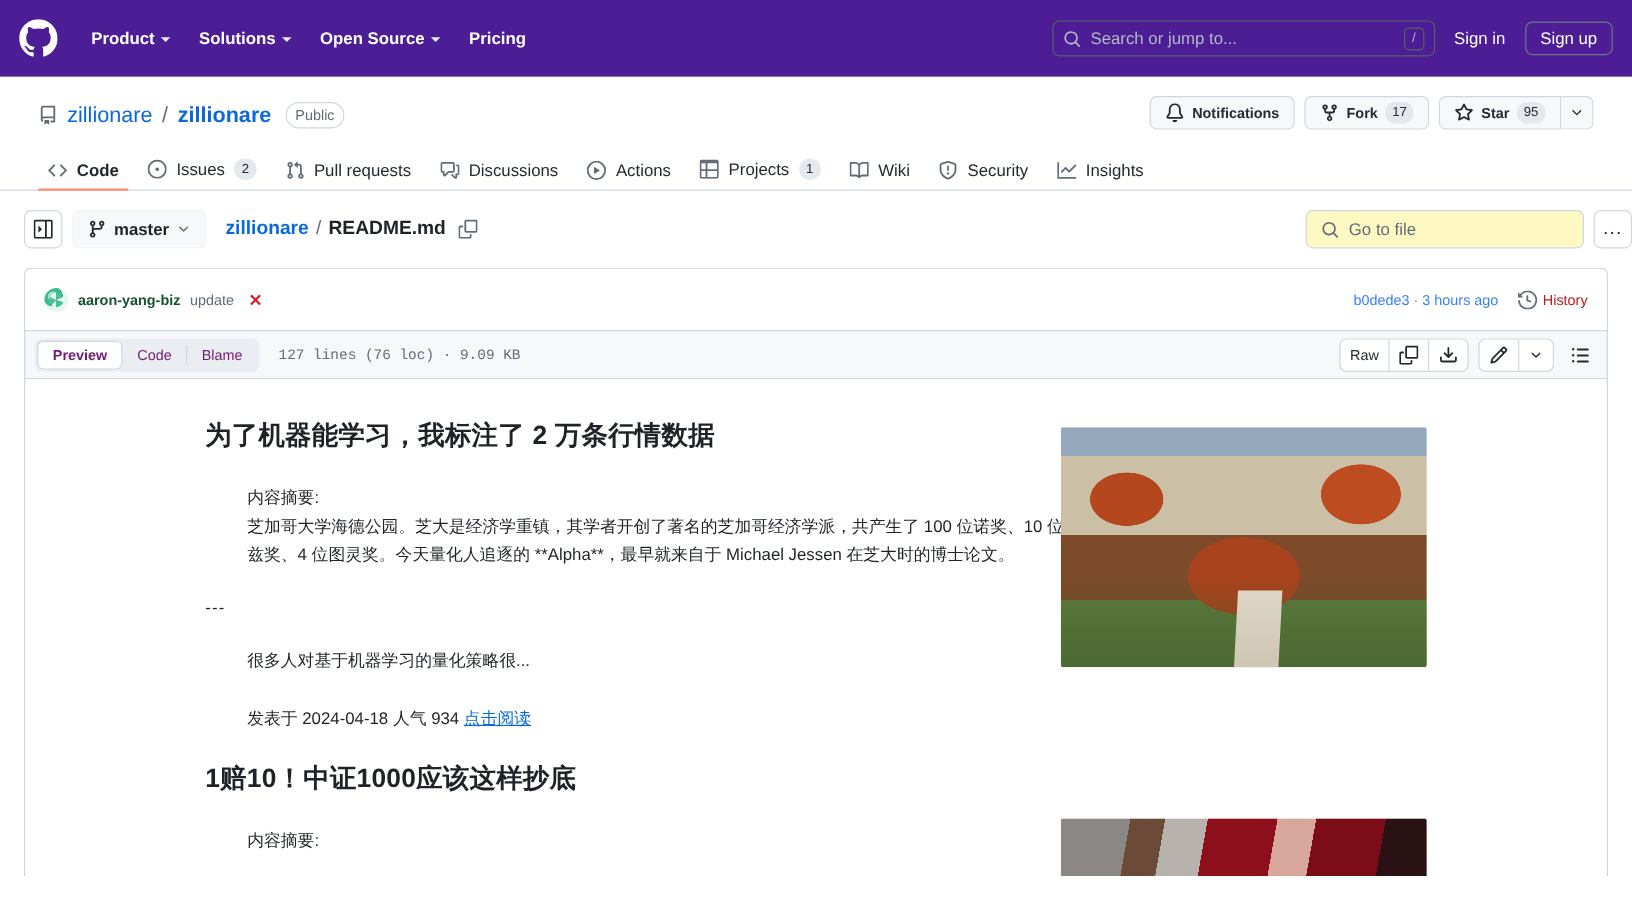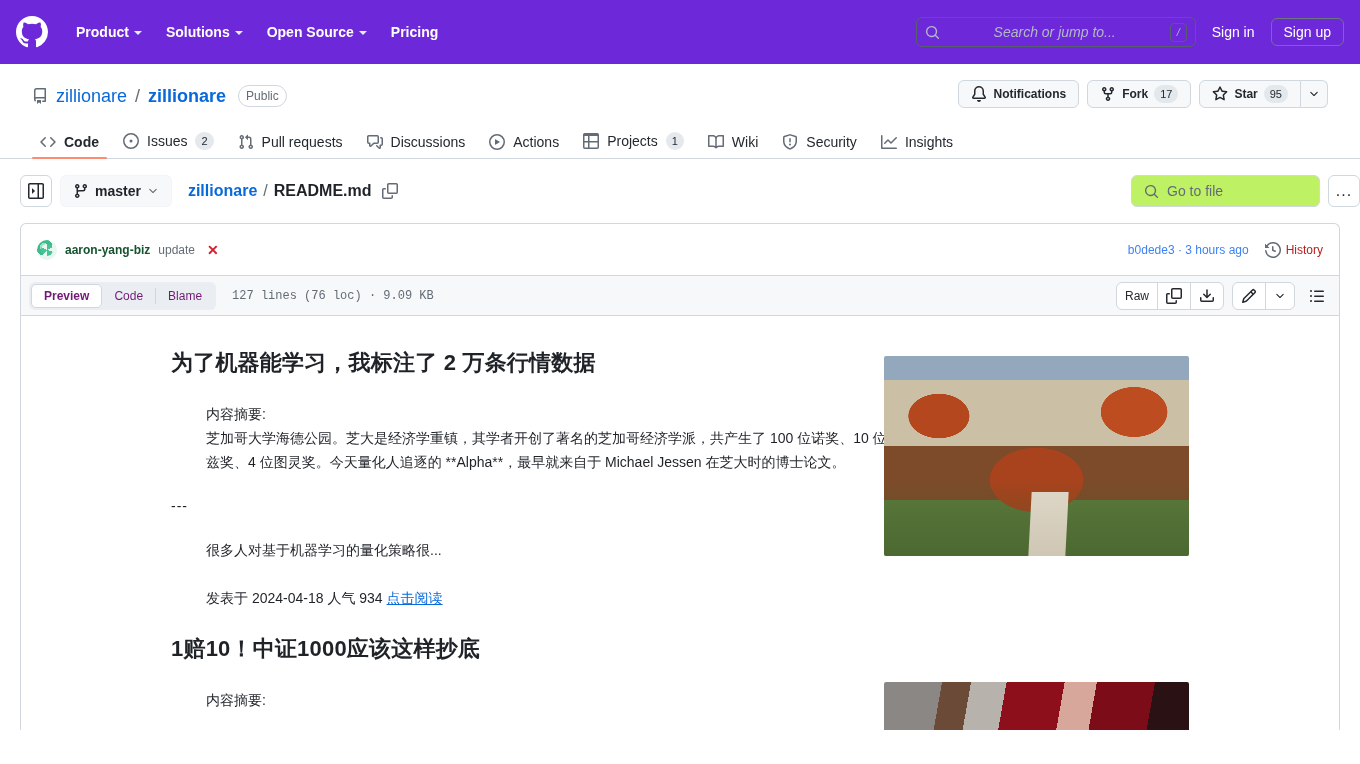--- a/index.html
+++ b/index.html
@@ -8,42 +8,41 @@
     overflow: hidden;
     background: #ffffff;
     font-family: "Liberation Sans", sans-serif;
     color: #1f2328;
     -webkit-font-smoothing: antialiased;
   }
 
   
   .gh-header {
     height: 64px; width: 100%;
-    background: #6d28d9;
+    background: #4c1d95;
     display: flex; align-items: center;
     padding: 0 16px 0 16px;
     position: relative;
-    text-align: center;
   }
   .gh-logo { width: 32px; height: 32px; margin-left: 0px; margin-right: 16px; flex: none; }
   .gh-logo svg { display: block; fill: #ffffff; }
   .gh-nav { display: flex; align-items: center; gap: 0px; }
   .gh-nav-item {
     color: #ffffff; font-size: 14px; font-weight: bold;
     padding: 8px 12px; display: flex; align-items: center; gap: 5px;
     white-space: nowrap; cursor: pointer; border-radius: 6px;
   }
   .caret { width: 0; height: 0; border-left: 4px solid transparent; border-right: 4px solid transparent;
            border-top: 4px solid #e6edf3; display:inline-block; margin-top:2px; }
   .gh-right { margin-left: auto; display: flex; align-items: center; gap: 8px; }
   .gh-search {
-    width: 280px; height: 30px;
+    width: 319px; height: 30px;
     border: 1px solid #57606a; border-radius: 6px;
     display: flex; align-items: center; padding: 0 8px;
-    color: #b1bac4; font-size: 14px; gap: 8px; background: transparent; font-style: italic;
+    color: #b1bac4; font-size: 14px; gap: 8px; background: transparent;
   }
   .gh-search .ph { flex: 1; }
   .slash-key {
     border: 1px solid #57606a; border-radius: 4px;
     font-size: 11px; line-height: 1; padding: 3px 6px; color: #b1bac4;
   }
   .signin { color: #ffffff; font-size: 14px; padding: 6px 8px; cursor: pointer; white-space: nowrap; }
   .signup {
     color: #ffffff; font-size: 14px; padding: 5px 12px; cursor: pointer;
     border: 1px solid #6e7681; border-radius: 6px; white-space: nowrap;
@@ -107,23 +106,23 @@
     display: flex; align-items: center; gap: 6px;
     background: #f6f8fa; border: 1px solid #d0d7de1a; border-radius: 6px;
     padding: 5px 12px; font-size: 14px; font-weight: bold; cursor: pointer; height: 32px;
   }
   .path-crumb { display: flex; align-items: center; gap: 6px; font-size: 16px; margin-left: 8px; }
   .path-crumb .seg-link { color: #0969da; font-weight: bold; cursor: pointer; }
   .path-crumb .seg-sep { color: #636c76; font-weight: 400; }
   .path-crumb .seg-cur { font-weight: bold; color: #1f2328; }
   .file-nav-right { position: absolute; right: 0px; top: 16px; display: flex; align-items: center; gap: 8px; }
   .gotofile {
-    width: 189px; height: 32px; border: 1px solid #d0d7de; border-radius: 6px;
+    width: 232px; height: 32px; border: 1px solid #d0d7de; border-radius: 6px;
     display: flex; align-items: center; gap: 8px; padding: 0 12px;
-    font-size: 14px; color: #636c76; background: #bef264;
+    font-size: 14px; color: #636c76; background: #fef9c3;
   }
 
   
   .commit-row {
     margin: 0 20px; height: 52px;
     border: 1px solid #d0d7de; border-bottom: none;
     border-top-left-radius: 6px; border-top-right-radius: 6px;
     background: #ffffff; display: flex; align-items: center;
     padding: 0 16px; position: relative;
   }

